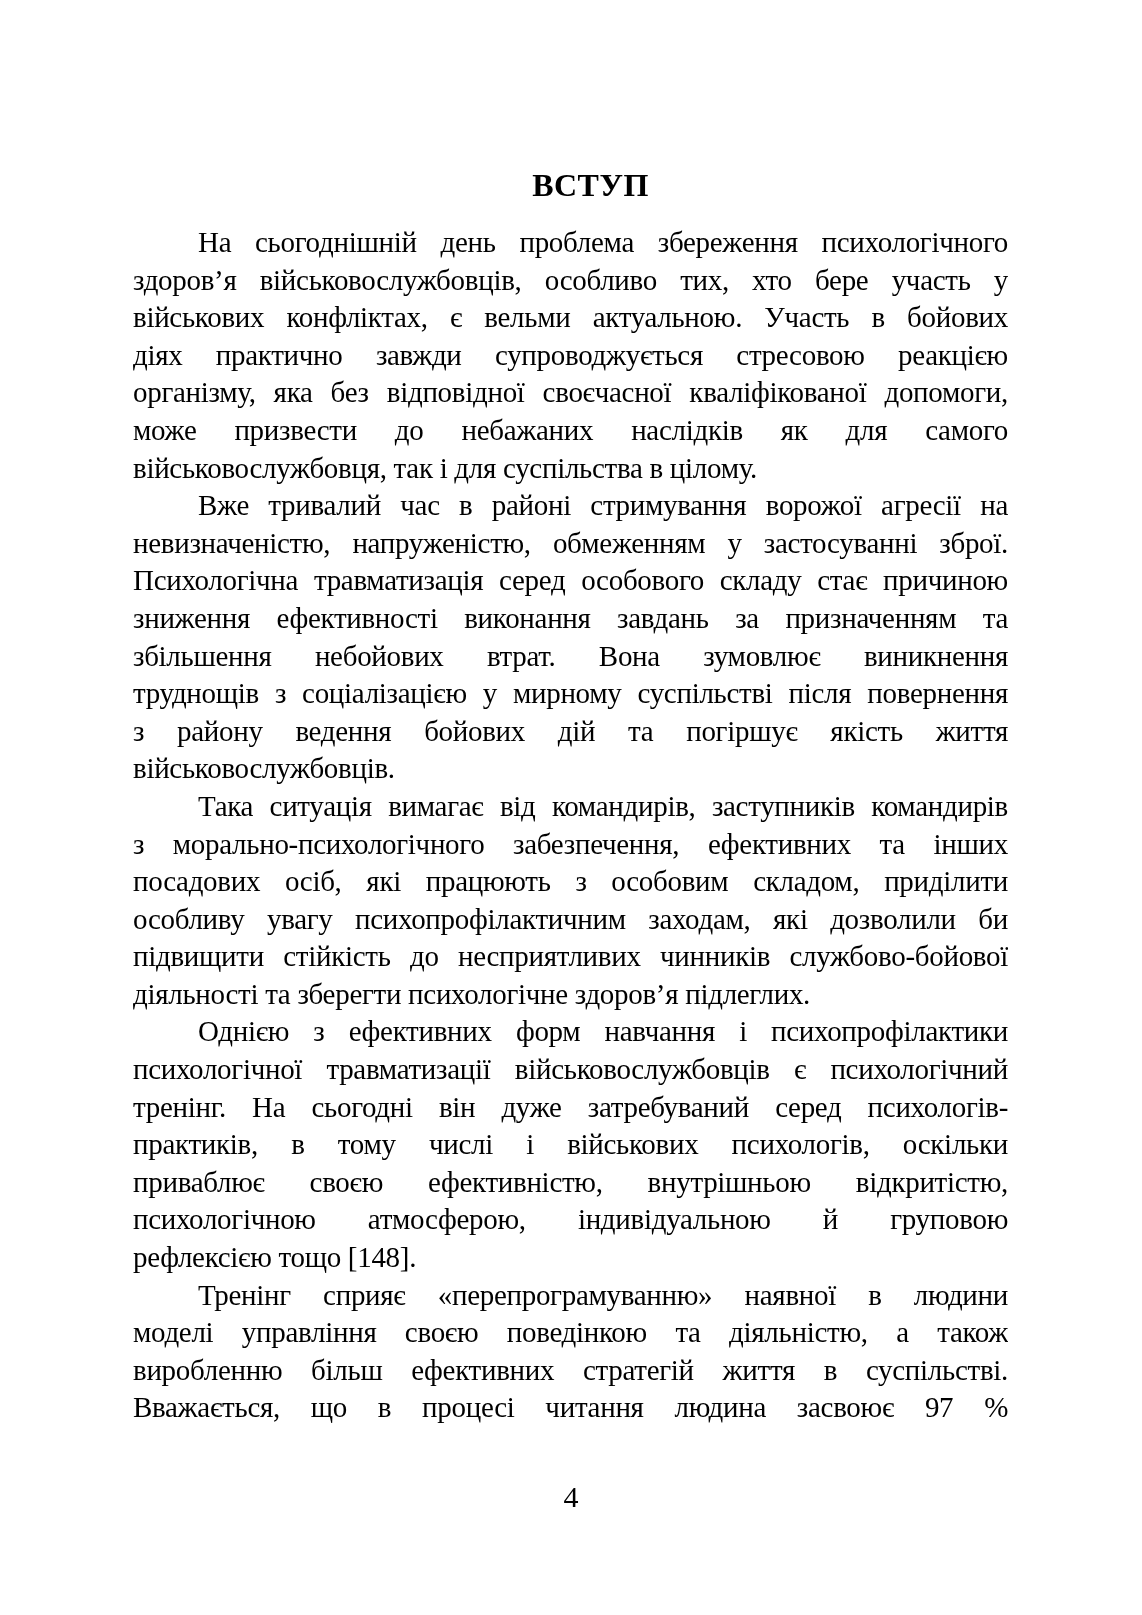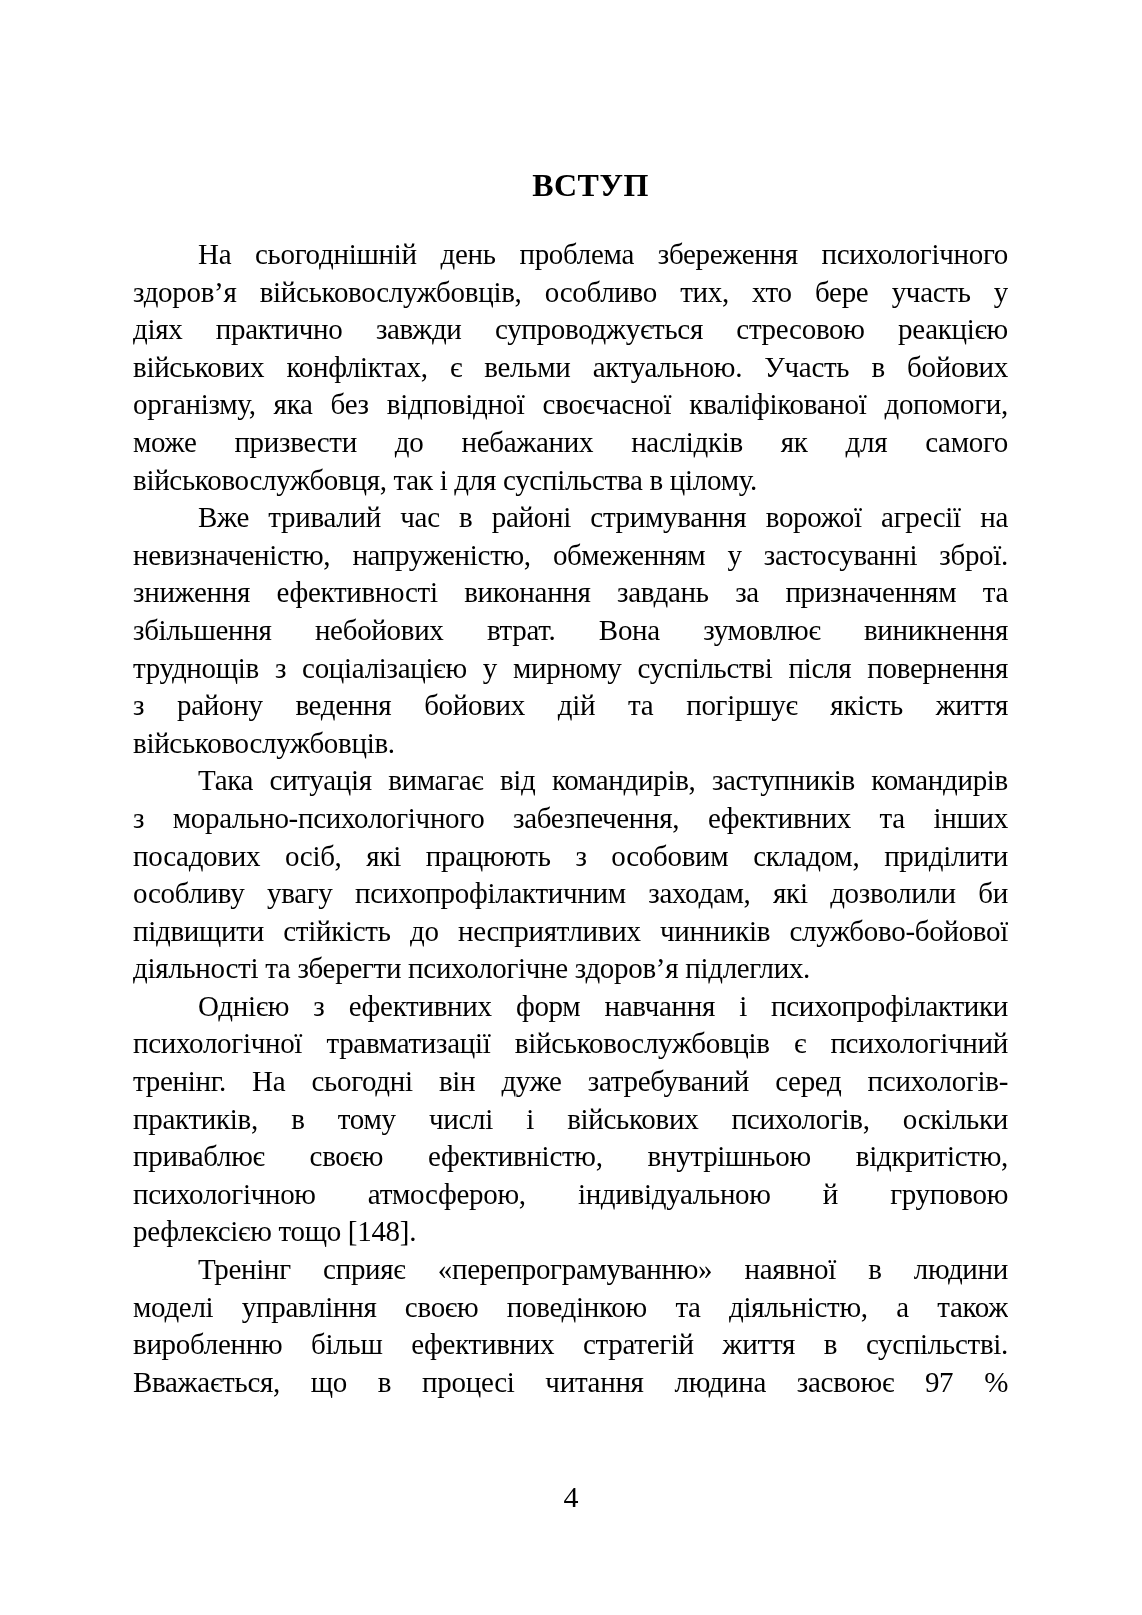--- a/index.html
+++ b/index.html
@@ -23,21 +23,21 @@
     width: 875px;
     margin: 12px;
     font-size: 32px;
     line-height: 40px;
     font-weight: bold;
     text-align: center;
     letter-spacing: 0.5px;
   }
   .body-text {
     position: absolute;
-    top: 236px;
+    top: 224px;
     left: 133px;
     width: 875px;
   }
   .paragraph {
     margin: 0;
     padding: 0;
   }
   .line {
     height: 37.6px;
     line-height: 37.6px;
@@ -67,29 +67,30 @@
 </head>
 <body>
 
 <div class="page">
   <h1 class="title">ВСТУП</h1>
 
   <div class="body-text" id="body-text">
       <div class="paragraph">
         <div class="line first">На сьогоднішній день проблема збереження психологічного</div>
         <div class="line">здоров’я військовослужбовців, особливо тих, хто бере участь у</div>
+        <div class="line">військових конфліктах, є вельми актуальною. Участь в бойових</div>
         <div class="line">діях практично завжди супроводжується стресовою реакцією</div>
-        <div class="line">військових конфліктах, є вельми актуальною. Участь в бойових</div>
         <div class="line">організму, яка без відповідної своєчасної кваліфікованої допомоги,</div>
         <div class="line">може призвести до небажаних наслідків як для самого</div>
         <div class="line parend">військовослужбовця, так і для суспільства в цілому.</div>
       </div>
       <div class="paragraph">
         <div class="line first">Вже тривалий час в районі стримування ворожої агресії на</div>
         <div class="line">невизначеністю, напруженістю, обмеженням у застосуванні зброї.</div>
+        <div class="line">Психологічна травматизація серед особового складу стає причиною</div>
         <div class="line">зниження ефективності виконання завдань за призначенням та</div>
         <div class="line">збільшення небойових втрат. Вона зумовлює виникнення</div>
         <div class="line">труднощів з соціалізацією у мирному суспільстві після повернення</div>
         <div class="line">з району ведення бойових дій та погіршує якість життя</div>
         <div class="line parend">військовослужбовців.</div>
       </div>
       <div class="paragraph">
         <div class="line first">Така ситуація вимагає від командирів, заступників командирів</div>
         <div class="line">з морально-психологічного забезпечення, ефективних та інших</div>
         <div class="line">посадових осіб, які працюють з особовим складом, приділити</div>

